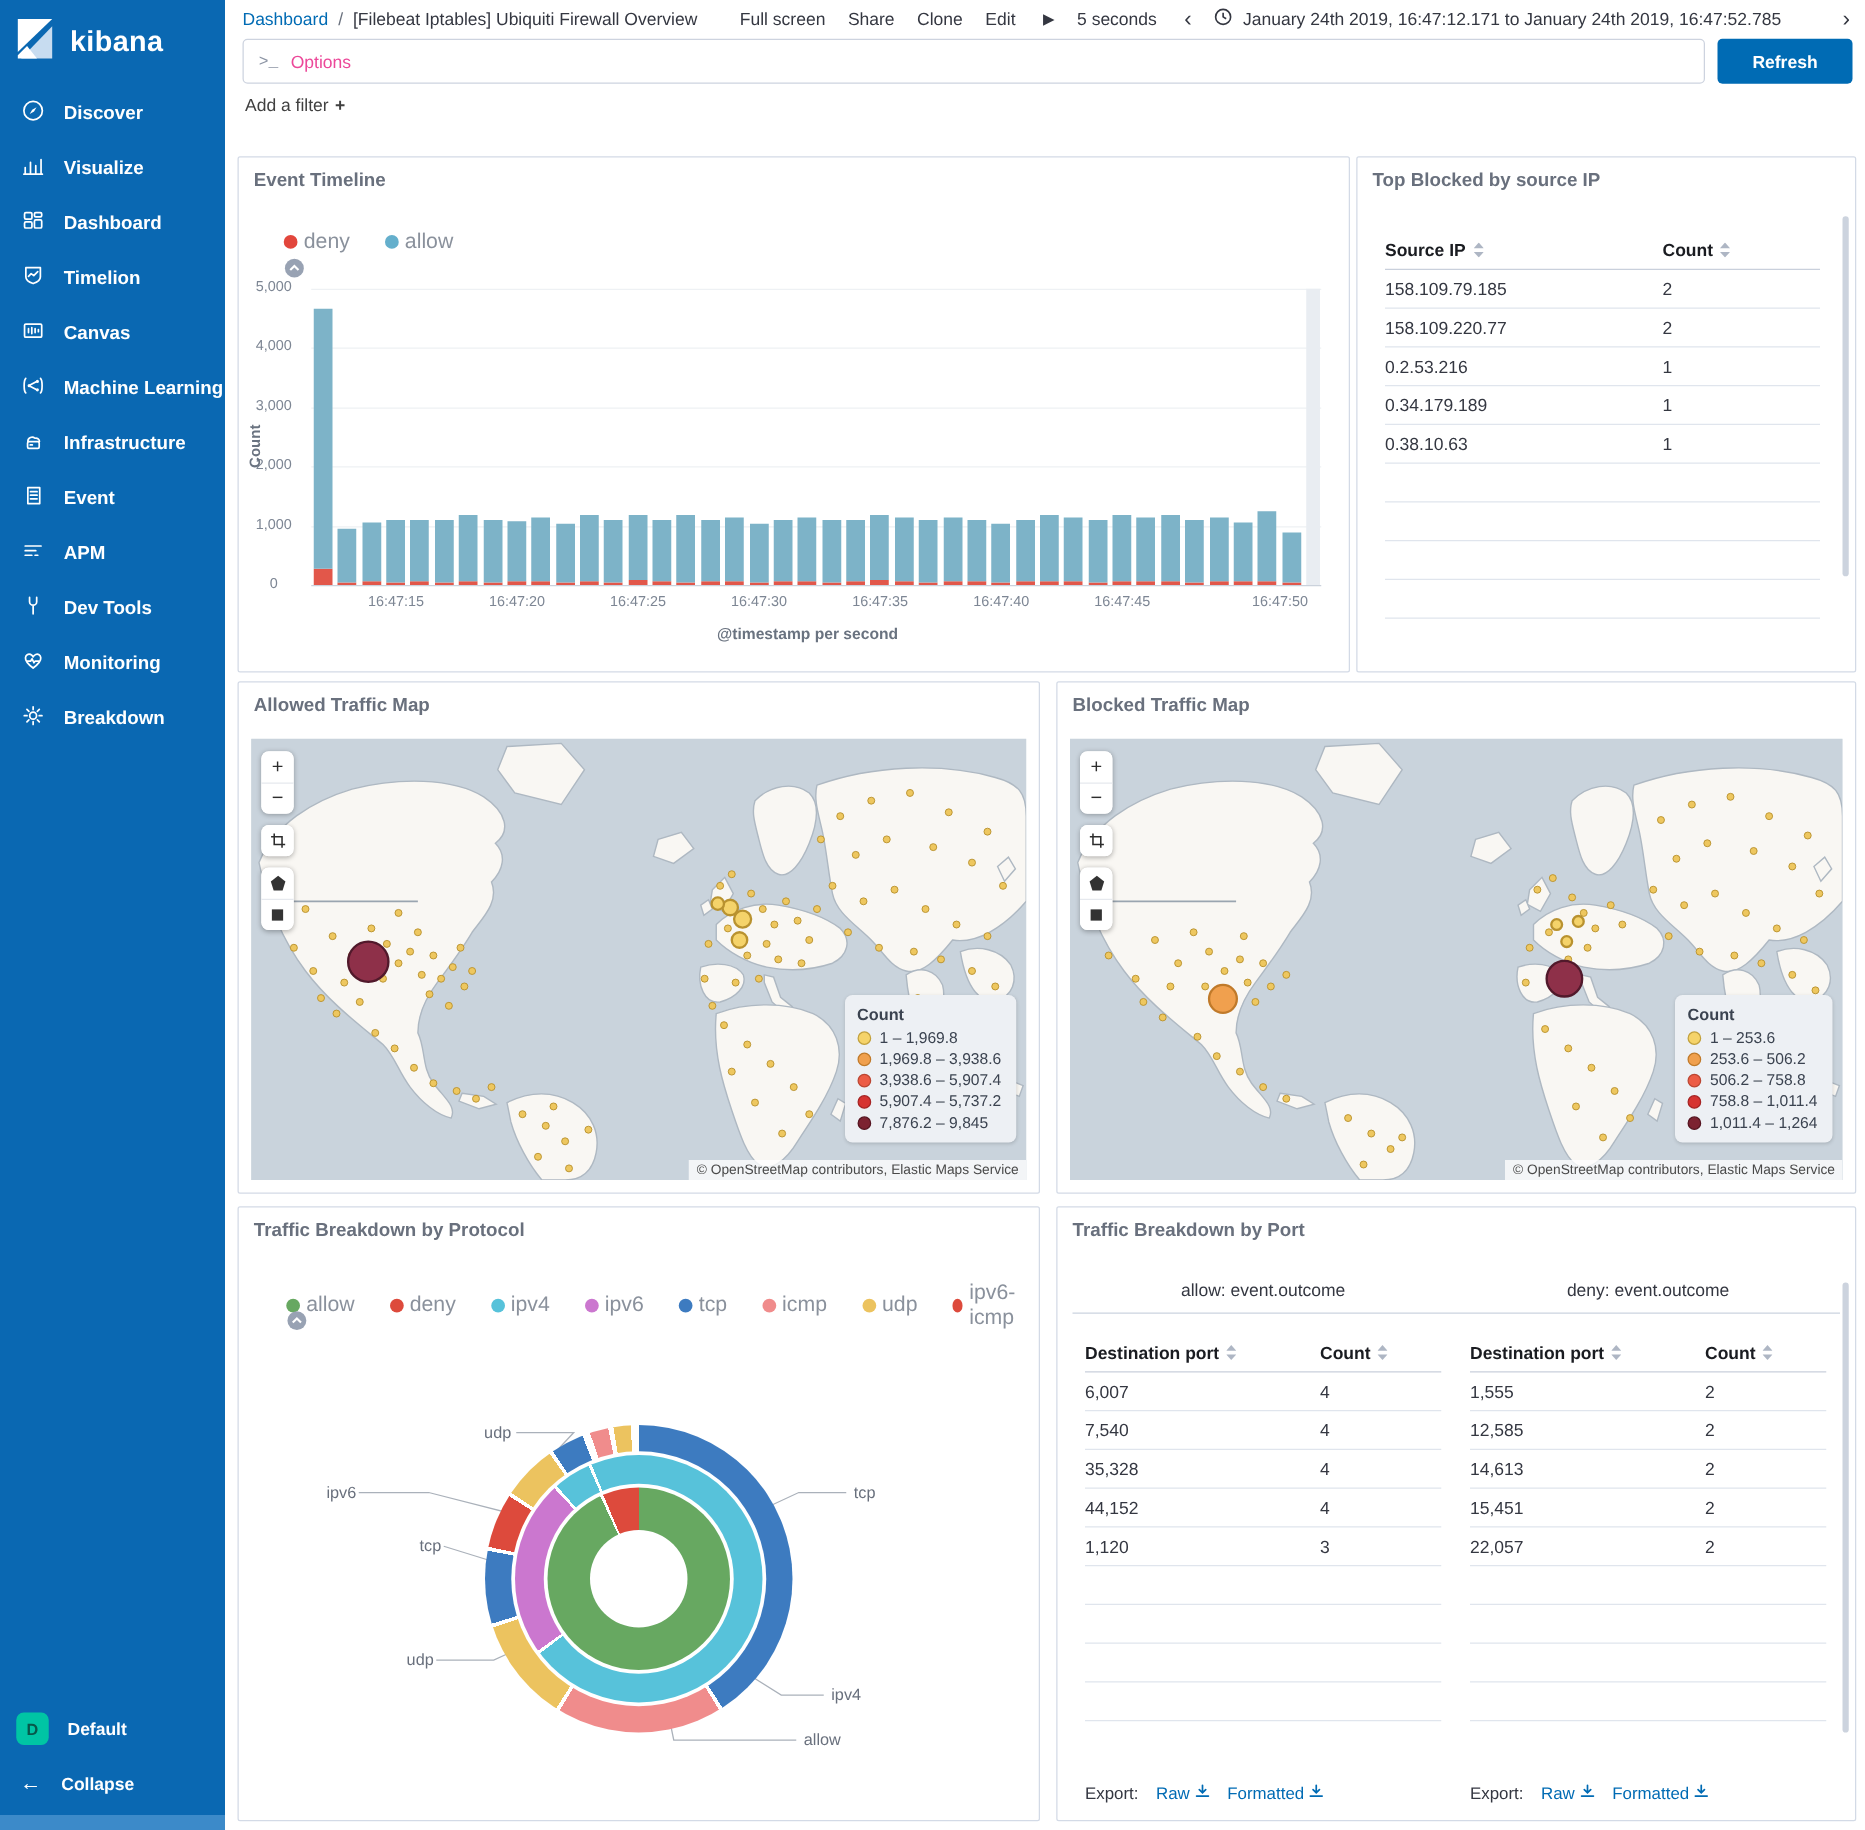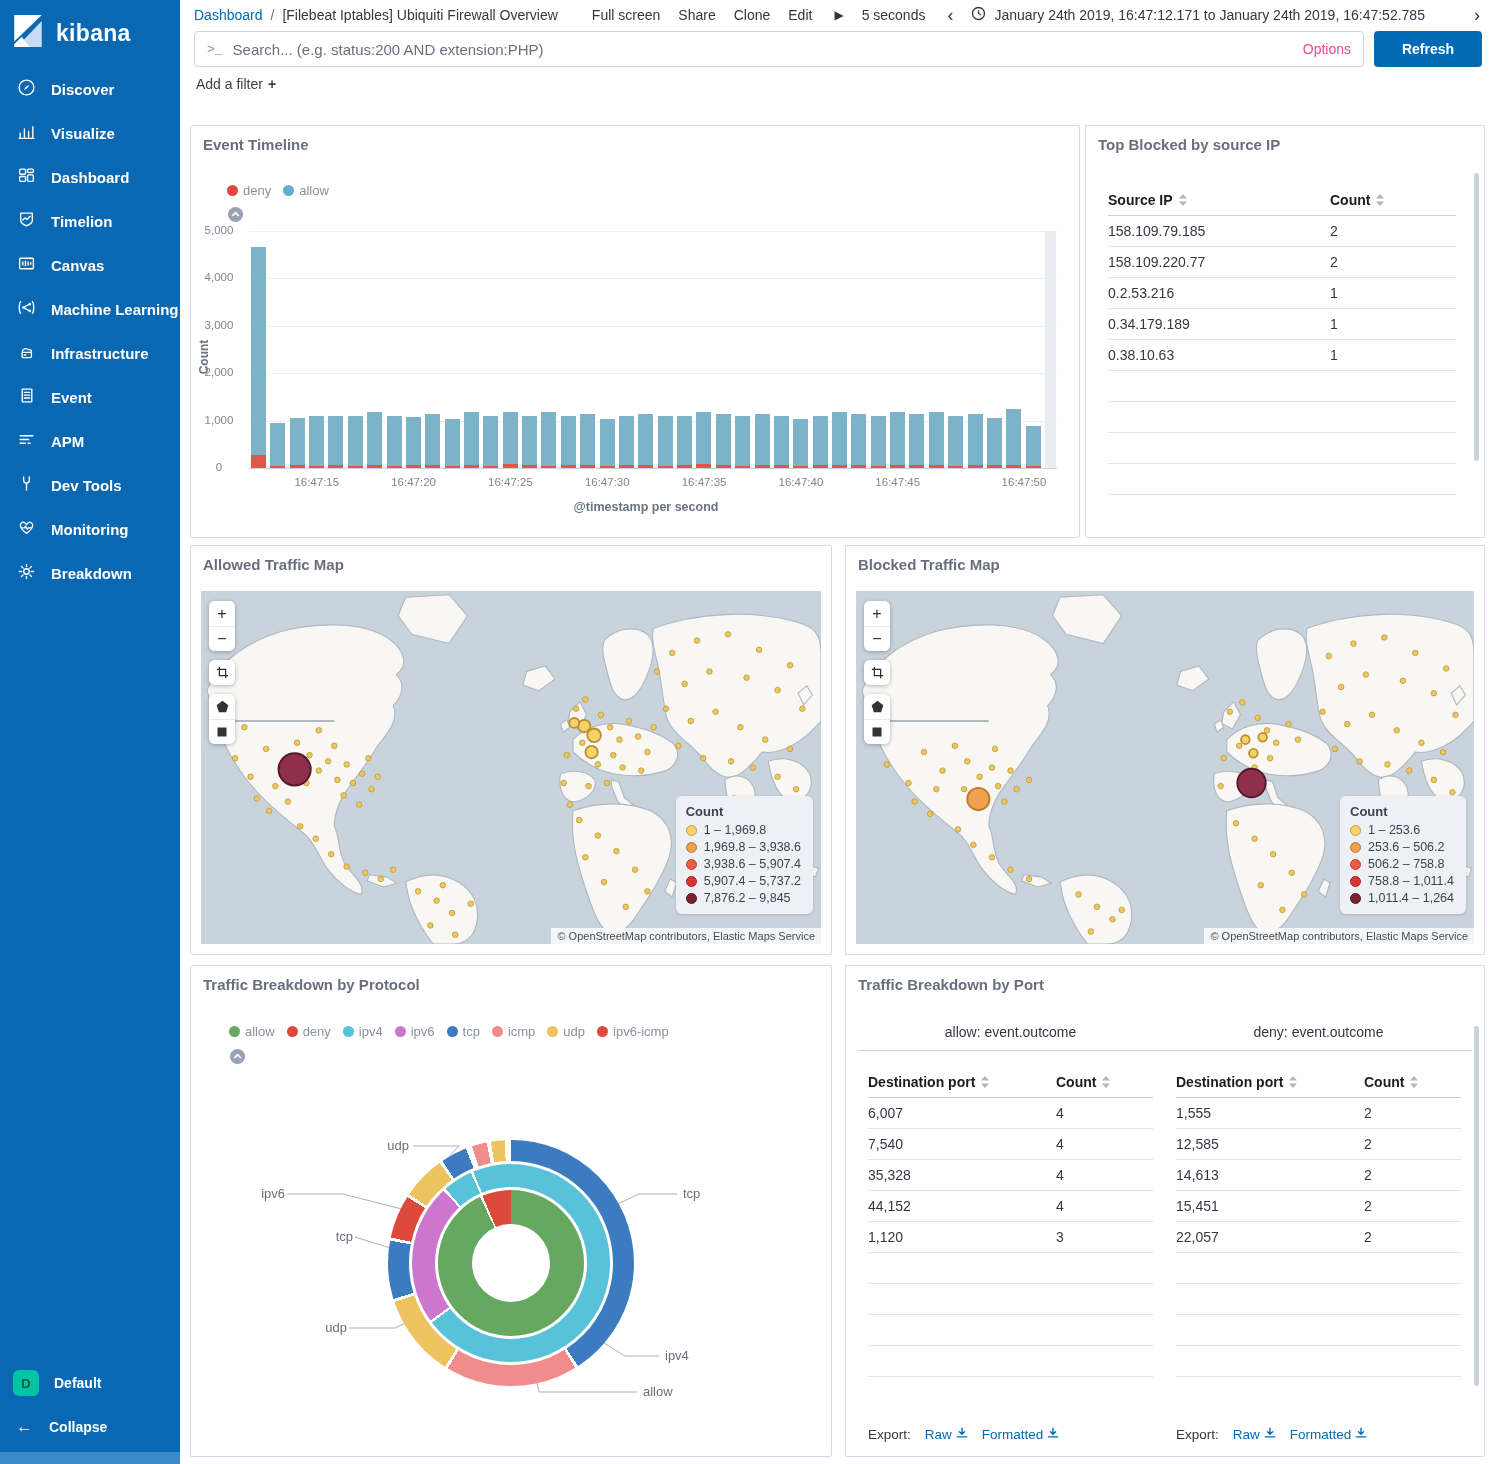--- a/index.html
+++ b/index.html
@@ -42,21 +42,21 @@
 
 .panel{position:absolute;background:#fff;border:1px solid #d3dae6;border-radius:2px}
 .ptitle{padding:10px 12px;font-size:15px;font-weight:700;color:#69707d}
 #p-timeline{left:10px;top:125px;width:890px;height:413px}
 #p-topblocked{left:905px;top:125px;width:400px;height:413px}
 #p-amap{left:10px;top:545px;width:642px;height:410px}
 #p-bmap{left:665px;top:545px;width:640px;height:410px}
 #p-proto{left:10px;top:965px;width:642px;height:492px}
 #p-port{left:665px;top:965px;width:640px;height:492px}
 
-.lgd{position:absolute;display:flex;gap:12px;font-size:13px;color:#8a919c}
+.lgd{position:absolute;display:flex;gap:28px;font-size:17px;color:#8a919c}
 .lgd .li{display:flex;align-items:center;gap:5px;cursor:pointer}
 .lgd .dot{width:11px;height:11px;border-radius:50%}
 .lg-toggle{position:absolute;background:none;border:none;cursor:pointer;padding:0;line-height:0}
 
 #tl-plot{position:absolute;inset:100px 0 0 0}
 .ytick{position:absolute;width:44px;text-align:center;font-size:11.5px;color:#7d8694}
 .gline{position:absolute;height:1px;background:#eef1f4}
 .axisline{position:absolute;height:1px;background:#cbd2dc}
 .bar{position:absolute}
 .xtick{position:absolute;font-size:11.5px;color:#7d8694;transform:translateX(-50%)}
@@ -227,21 +227,20 @@
               <path d="M8 4.5 V8 L10.6 9.6"></path>
           </svg>
         </span>
         <span>January 24th 2019, 16:47:12.171 to January 24th 2019, 16:47:52.785</span>
       </span>
       <span class="chev chev-r">›</span>
     </div>
 
     <div class="searchbox">
       <span class="prompt">&gt;_</span>
-      <input type="text" placeholder="Search... (e.g. status:200 AND extension:PHP)" style="">
       <span class="opts">Options</span>
     </div>
     <button class="refresh-btn">Refresh</button>
 
     <div class="filterrow">
       <span>Add a filter</span><span class="plus">+</span>
     </div>
 
     <section class="panel" id="p-timeline">
       <h3 class="ptitle">Event Timeline</h3>

